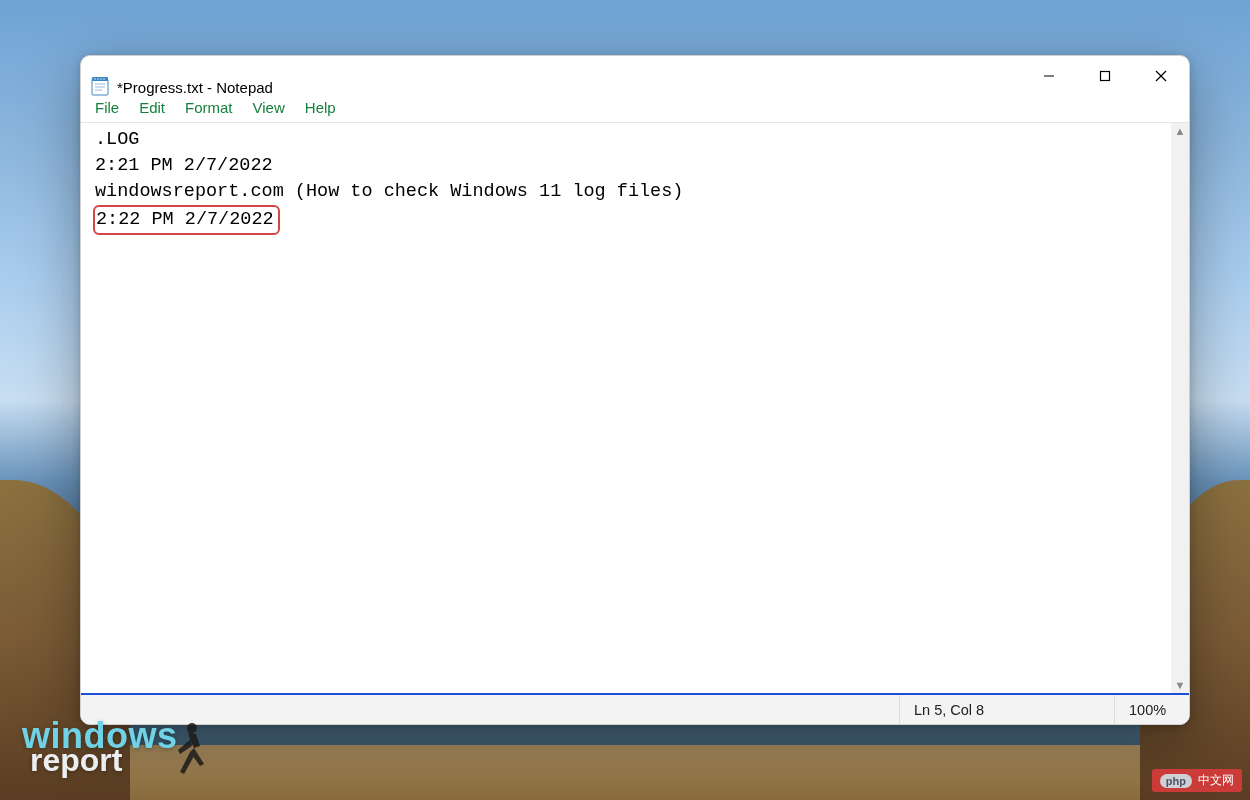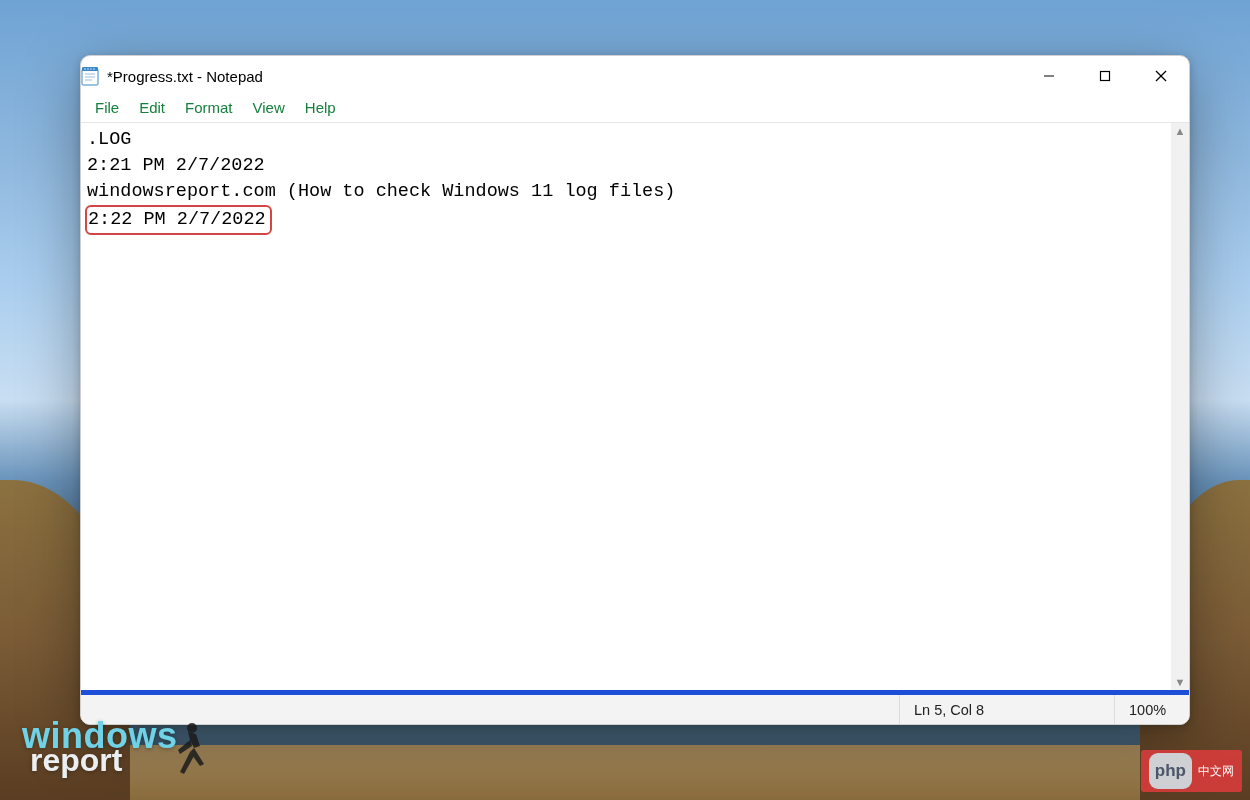--- a/index.html
+++ b/index.html
@@ -34,22 +34,22 @@
     background: #ffffff;
     border-radius: 10px;
     box-shadow: 0 18px 60px rgba(0,0,0,.35), 0 2px 8px rgba(0,0,0,.2);
     display: flex; flex-direction: column;
     overflow: hidden;
     border: 1px solid #d0d0d0;
   }
 
   .titlebar {
     height: 40px;
-    display: flex; align-items: center;
-    padding-left: 0;
+    display: flex; align-items: flex-end;
+    padding-left: 10px;
   }
   .titlebar .app-icon {
     width: 18px; height: 20px; margin-right: 8px;
     display: inline-flex; align-items: center; justify-content: center;
   }
   .titlebar .title-text { font-size: 15px; color: #000; }
   .win-controls { margin-left: auto; display: flex; height: 100%; }
   .win-btn {
     width: 56px; height: 100%;
     display: flex; align-items: center; justify-content: center;
@@ -65,21 +65,22 @@
   }
   .menu-item {
     font-size: 15px; color: #15803d;
     padding: 2px 10px;
     cursor: default;
   }
 
   .editor-wrap {
     flex: 1 1 auto;
     display: flex;
-    border-bottom: 5px solid #1d4ed8;
+    border-bottom: 2px solid #1d4ed8;
+    padding-left: 8px;
   }
   .editor {
     flex: 1 1 auto;
     padding: 4px 2px 2px 6px;
     font-family: Consolas, "Courier New", monospace;
     font-size: 18.5px;
     line-height: 26px;
     color: #000;
     white-space: pre;
     overflow: hidden;
@@ -129,22 +130,22 @@
   .watermark-php {
     position: absolute; right: 8px; bottom: 8px;
     display: flex; align-items: center;
     font-size: 12px; padding: 3px 8px;
     background: rgba(215,60,60,.9);
     color: #fff; border-radius: 3px;
     gap: 6px;
   }
   .watermark-php .pill {
     background: #cfd0d4; color: #4b5668;
-    font-weight: 700; font-size: 17px;
-    padding: 8px 6px; border-radius: 9px;
+    font-weight: 700; font-size: 11px;
+    padding: 1px 6px; border-radius: 9px;
   }
 
   .runner {
     position: absolute; left: 170px; bottom: 20px;
     width: 40px; height: 60px;
   }
   .runner svg { width: 100%; height: 100%; opacity: .85; }
 </style>
 </head>
 <body>

